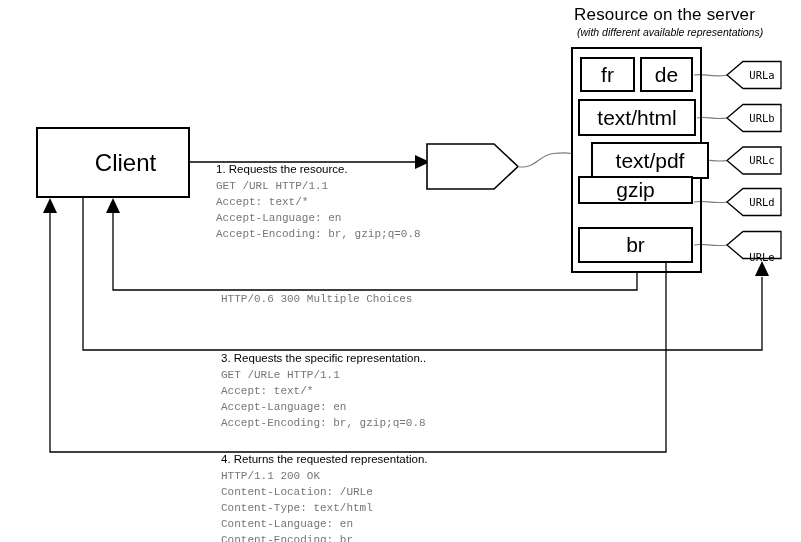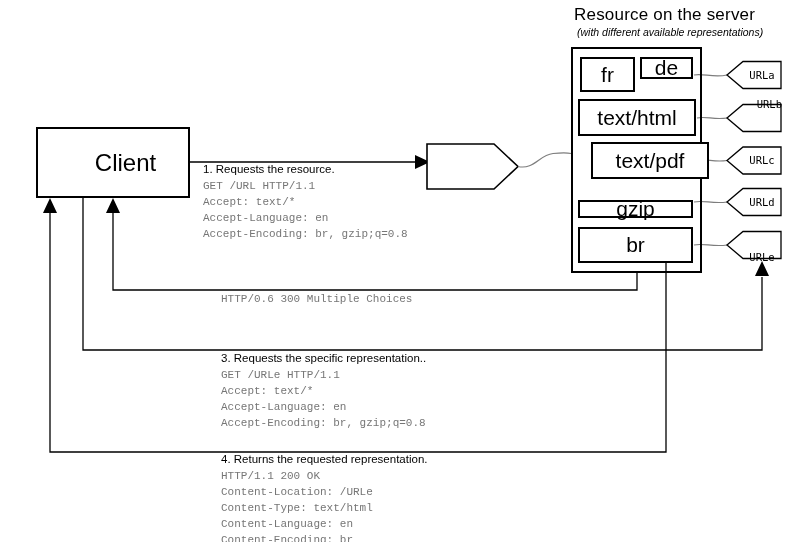--- a/index.html
+++ b/index.html
@@ -23,49 +23,49 @@
   .server-title{left:574px;top:5px;font-size:17px;letter-spacing:.2px;}
   .server-sub{left:577px;top:26px;font-size:10.5px;font-style:italic;}
   .box{
     position:absolute;z-index:2;background:#fff;border:2px solid var(--line);
     display:flex;align-items:center;justify-content:center;box-sizing:border-box;
   }
   .client-box{left:36px;top:127px;width:154px;height:71px;font-size:24px;padding-left:25px;}
   .server-box{left:571px;top:47px;width:131px;height:226px;background:transparent;z-index:1;}
   .rep-box{font-size:21px;}
   .rep-fr{left:580px;top:57px;width:55px;height:35px;}
-  .rep-de{left:640px;top:57px;width:53px;height:22px;}
+  .rep-de{left:640px;top:57px;width:53px;height:35px;}
   .rep-html{left:578px;top:99px;width:118px;height:37px;}
   .rep-pdf{left:578px;top:142px;width:118px;height:37px;margin-left:13px;}
-  .rep-gzip{left:578px;top:200px;width:115px;height:18px;}
+  .rep-gzip{left:578px;top:176px;width:115px;height:28px;}
   .rep-br{left:578px;top:227px;width:115px;height:36px;}
 
   .url-text{
     left:427px;top:144px;width:67px;height:45px;z-index:3;
     display:flex;align-items:center;justify-content:center;font-size:26px;
   }
   .tag-text{
     width:40px;height:14px;z-index:3;text-align:center;
     font-family:"DejaVu Sans Mono",monospace;font-size:10.5px;line-height:14px;
   }
   .tag-a{left:742px;top:68px;}
-  .tag-b{left:742px;top:97px;text-align:right;}
+  .tag-b{left:742px;top:111px;}
   .tag-c{left:742px;top:153px;}
   .tag-d{left:742px;top:195px;}
   .tag-e{left:742px;top:238px;margin-top:12px;}
 
   .step{position:absolute;z-index:2;}
   .step-label{
     font-size:11.5px;color:#000;white-space:pre;margin-bottom:2px;line-height:13px;
   }
   .http-line{
     font-family:"Liberation Mono",monospace;font-size:11px;line-height:16px;
     color:var(--http-gray);white-space:pre;
   }
-  .step-1{left:203px;top:163px;}
+  .step-1{left:216px;top:163px;}
   .step-2{left:221px;top:291px;}
   .step-3{left:221px;top:352px;}
   .step-4{left:221px;top:453px;}
 </style>
 </head>
 <body>
 
 <div class="canvas">
 
   <svg class="wires" width="801" height="542" viewBox="0 0 801 542">

